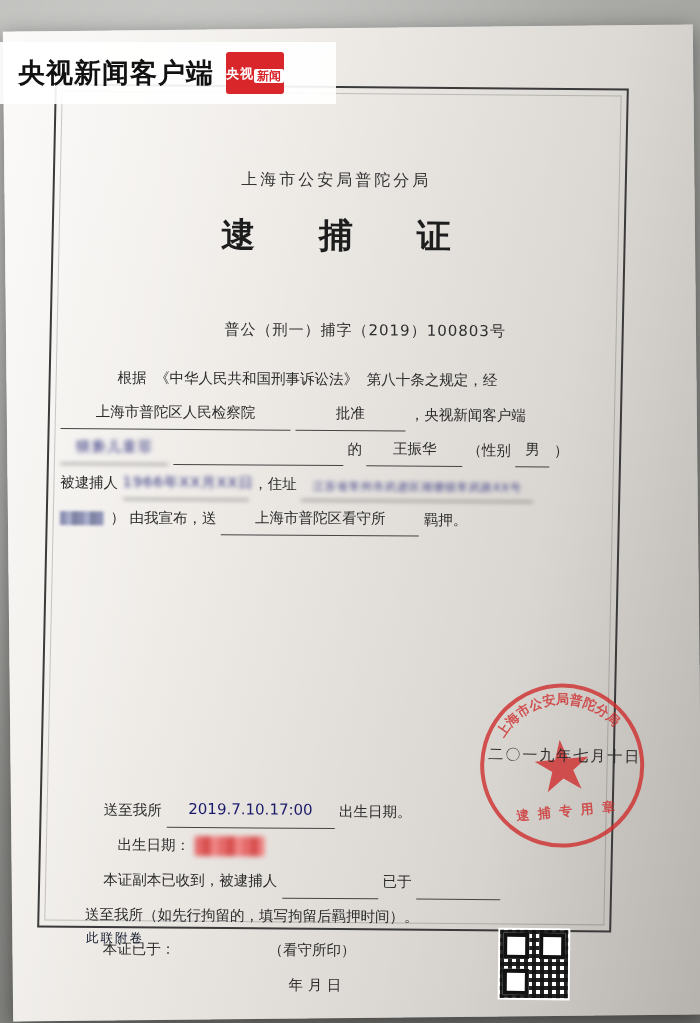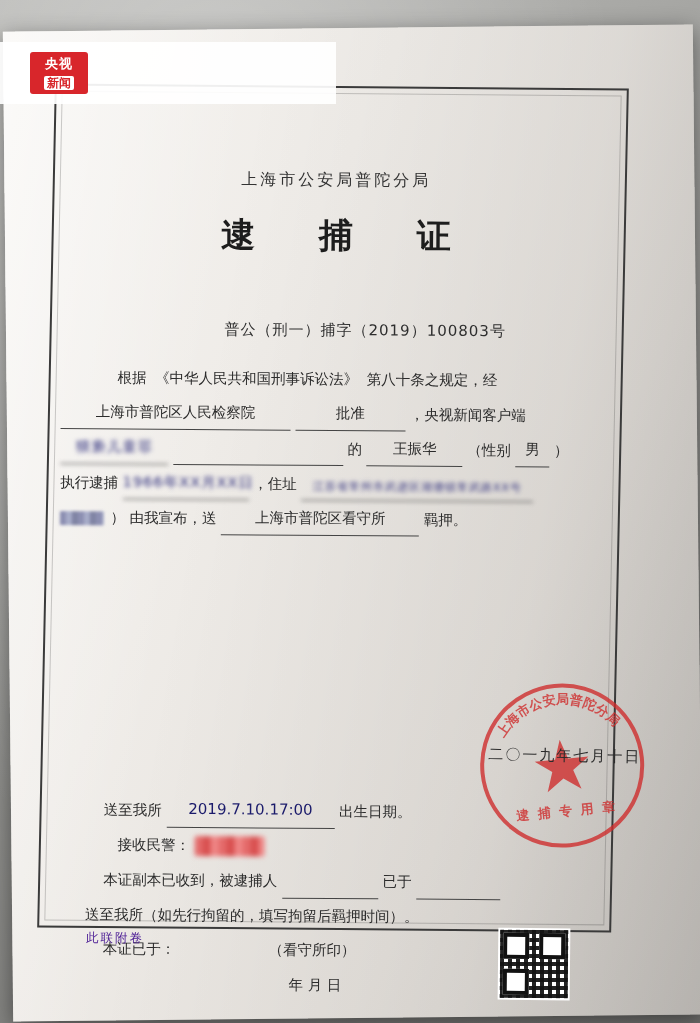--- a/index.html
+++ b/index.html
@@ -49,21 +49,21 @@
     padding-left:18px;box-sizing:border-box;
     z-index:6;
   }
   .logo-text{
     font-family:"DejaVu Sans","Liberation Sans",sans-serif;
     font-size:27px;font-weight:bold;color:#111;letter-spacing:1px;
   }
   .logo-mark{
     margin-left:12px;width:58px;height:42px;border-radius:3px;
     background:#d8262b;color:#fff;
-    display:flex;flex-direction:column;align-items:center;justify-content:center;
+    display:flex;flex-direction:row;align-items:center;justify-content:center;
     font-family:"DejaVu Sans","Liberation Sans",sans-serif;
     line-height:1;
   }
   .logo-mark .m1{font-size:13px;font-weight:bold;letter-spacing:1px;}
   .logo-mark .m2{font-size:12px;font-weight:bold;background:#fff;color:#d8262b;padding:1px 3px;margin-top:6px;border-radius:2px;}
 
   
   .doc{
     position:absolute;left:60px;top:100px;width:548px;height:812px;
     transform:rotate(0.4deg);
@@ -125,21 +125,21 @@
   }
   
   .sealdate{
     position:absolute;left:430px;top:645px;width:190px;
     font-family:"DejaVu Sans","Liberation Sans",sans-serif;
     font-size:15px;color:#2b2b2b;letter-spacing:2px;
     transform:rotate(0.6deg);z-index:5;
   }
   
   .footnote{
-    position:absolute;left:86px;top:930px;font-size:12.5px;color:#4c1d95;
+    position:absolute;left:86px;top:930px;font-size:12.5px;color:#0f172a;
     font-family:"DejaVu Sans","Liberation Sans",sans-serif;
     transform:rotate(0.4deg);letter-spacing:2px;
   }
   .qr{
     position:absolute;left:498px;top:928px;width:72px;height:72px;
     transform:rotate(0.6deg);
     background:#fff;padding:2px;box-sizing:border-box;
   }
   .qr i{
     display:block;width:100%;height:100%;
@@ -157,20 +157,21 @@
 
 <div class="desk"></div>
 
 <div class="paper"></div>
 
 <div class="form-border">
   <div class="form-border-inner"></div>
 </div>
 
 <div class="logo-bar">
+  <span class="logo-text">央视新闻客户端</span>
   <span class="logo-mark">
     <span class="m1">央视</span>
     <span class="m2">新闻</span>
   </span>
 </div>
 
 <div class="doc">
 
   <div class="org">上海市公安局普陀分局</div>
   <div class="title">逮 捕 证</div>
@@ -195,21 +196,21 @@
       <span class="u blur" style="width:108px">猥亵儿童罪</span>
       <span class="u" style="width:170px"></span>
       <span>的</span>
       <span class="u" style="width:96px">王振华</span>
       <span>（性别</span>
       <span class="u" style="width:34px">男</span>
       <span>）</span>
     </div>
 
     <div class="ln">
-      <span>执行逮捕</span>
+      <span>被逮捕人</span>
       <span class="u blur" style="width:126px">1966年XX月XX日</span>
       <span>，住址</span>
       <span class="u blur" style="width:232px;font-size:11px">江苏省常州市武进区湖塘镇常武路XX号</span>
     </div>
 
     <div class="ln">
       <span class="blurbox" style="width:44px;margin-right:2px"></span>
       <span>）</span>
       <span>由我宣布，送</span>
       <span class="u" style="width:198px">上海市普陀区看守所</span>
@@ -231,21 +232,21 @@
   </div>
   <div class="sealdate">二〇一九年七月十日</div>
 
   <div style="position:absolute;left:46px;top:692px;width:500px;font-size:14.5px;line-height:2.4;">
     <div class="ln">
       <span>送至我所</span>
       <span class="u hand" style="width:168px;font-size:15px">2019.7.10.17:00</span>
       <span>出生日期。</span>
     </div>
     <div class="ln">
-      <span style="margin-left:14px">接收民警：</span>
+      <span style="margin-left:14px">出生日期：</span>
       <span class="redact"></span>
     </div>
     <div class="ln">
       <span>本证副本已收到，被逮捕人</span>
       <span class="u" style="width:96px"></span>
       <span>已于</span>
       <span class="u" style="width:84px"></span>
     </div>
     <div class="ln" style="margin-left:-18px">送至我所（如先行拘留的，填写拘留后羁押时间）。</div>
     <div class="ln">

